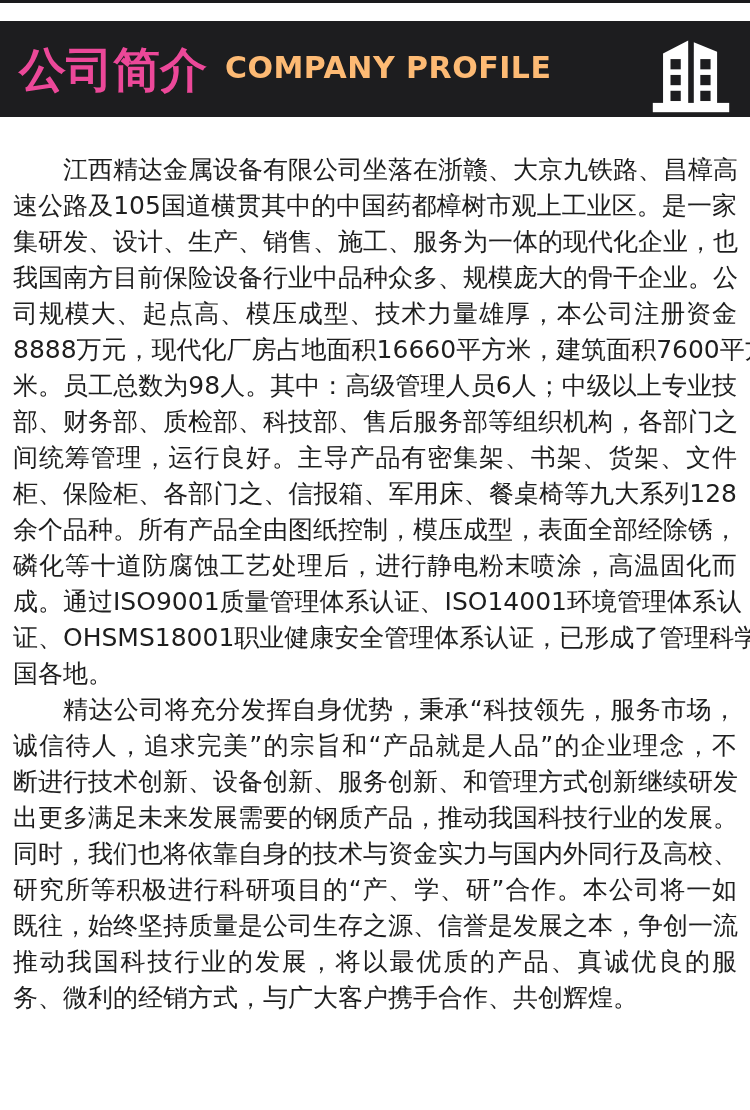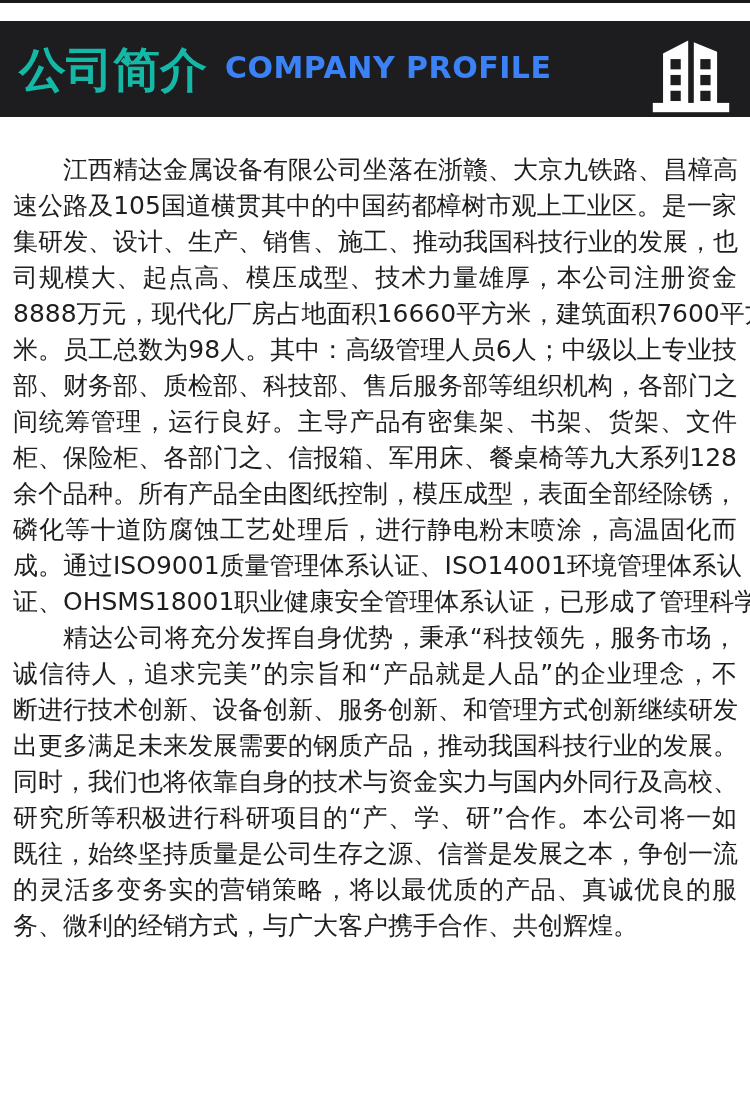--- a/index.html
+++ b/index.html
@@ -18,30 +18,30 @@
     height: 18px;
     background: #ffffff;
   }
   .banner {
     height: 96px;
     background: #1d1d1f;
     display: flex;
     align-items: center;
   }
   .banner .title-zh {
-    color: #14b8a6;
+    color: #ec4899;
     font-size: 47px;
     font-weight: 900;
     letter-spacing: 0px;
     margin-left: 19px;
     line-height: 1;
     white-space: nowrap;
   }
   .banner .title-en {
-    color: #3b82f6;
+    color: #fdba74;
     font-size: 30px;
     font-weight: 600;
     letter-spacing: 0.5px;
     margin-left: 18px;
     margin-bottom: 3px;
     line-height: 1;
     white-space: nowrap;
   }
   .banner .icon-wrap {
     margin-left: auto;
@@ -93,36 +93,38 @@
       <rect x="54" y="46" width="11" height="11" fill="#1d1d1f"></rect>
       <rect x="54" y="63" width="11" height="11" fill="#1d1d1f"></rect>
     </svg>
   </div>
 </div>
 
 <div class="content">
     <div class="para">
       <div class="line first">江西精达金属设备有限公司坐落在浙赣、大京九铁路、昌樟高</div>
       <div class="line">速公路及105国道横贯其中的中国药都樟树市观上工业区。是一家</div>
-      <div class="line">集研发、设计、生产、销售、施工、推动我国科技行业的发展，也</div>
+      <div class="line">集研发、设计、生产、销售、施工、服务为一体的现代化企业，也</div>
+      <div class="line">我国南方目前保险设备行业中品种众多、规模庞大的骨干企业。公</div>
       <div class="line">司规模大、起点高、模压成型、技术力量雄厚，本公司注册资金</div>
       <div class="line">8888万元，现代化厂房占地面积16660平方米，建筑面积7600平方</div>
       <div class="line">米。员工总数为98人。其中：高级管理人员6人；中级以上专业技</div>
       <div class="line">部、财务部、质检部、科技部、售后服务部等组织机构，各部门之</div>
       <div class="line">间统筹管理，运行良好。主导产品有密集架、书架、货架、文件</div>
       <div class="line">柜、保险柜、各部门之、信报箱、军用床、餐桌椅等九大系列128</div>
       <div class="line">余个品种。所有产品全由图纸控制，模压成型，表面全部经除锈，</div>
       <div class="line">磷化等十道防腐蚀工艺处理后，进行静电粉末喷涂，高温固化而</div>
       <div class="line">成。通过ISO9001质量管理体系认证、ISO14001环境管理体系认</div>
       <div class="line">证、OHSMS18001职业健康安全管理体系认证，已形成了管理科学</div>
+      <div class="line last">国各地。</div>
     </div>
     <div class="para">
       <div class="line first">精达公司将充分发挥自身优势，秉承“科技领先，服务市场，</div>
       <div class="line">诚信待人，追求完美”的宗旨和“产品就是人品”的企业理念，不</div>
       <div class="line">断进行技术创新、设备创新、服务创新、和管理方式创新继续研发</div>
       <div class="line">出更多满足未来发展需要的钢质产品，推动我国科技行业的发展。</div>
       <div class="line">同时，我们也将依靠自身的技术与资金实力与国内外同行及高校、</div>
       <div class="line">研究所等积极进行科研项目的“产、学、研”合作。本公司将一如</div>
       <div class="line">既往，始终坚持质量是公司生存之源、信誉是发展之本，争创一流</div>
-      <div class="line">的灵活多变务实的营销策略，将以最优质的产品、真诚优良的服</div>
+      <div class="line">推动我国科技行业的发展，将以最优质的产品、真诚优良的服</div>
       <div class="line last">务、微利的经销方式，与广大客户携手合作、共创辉煌。</div>
     </div>
   </div>
 
 </body></html>

